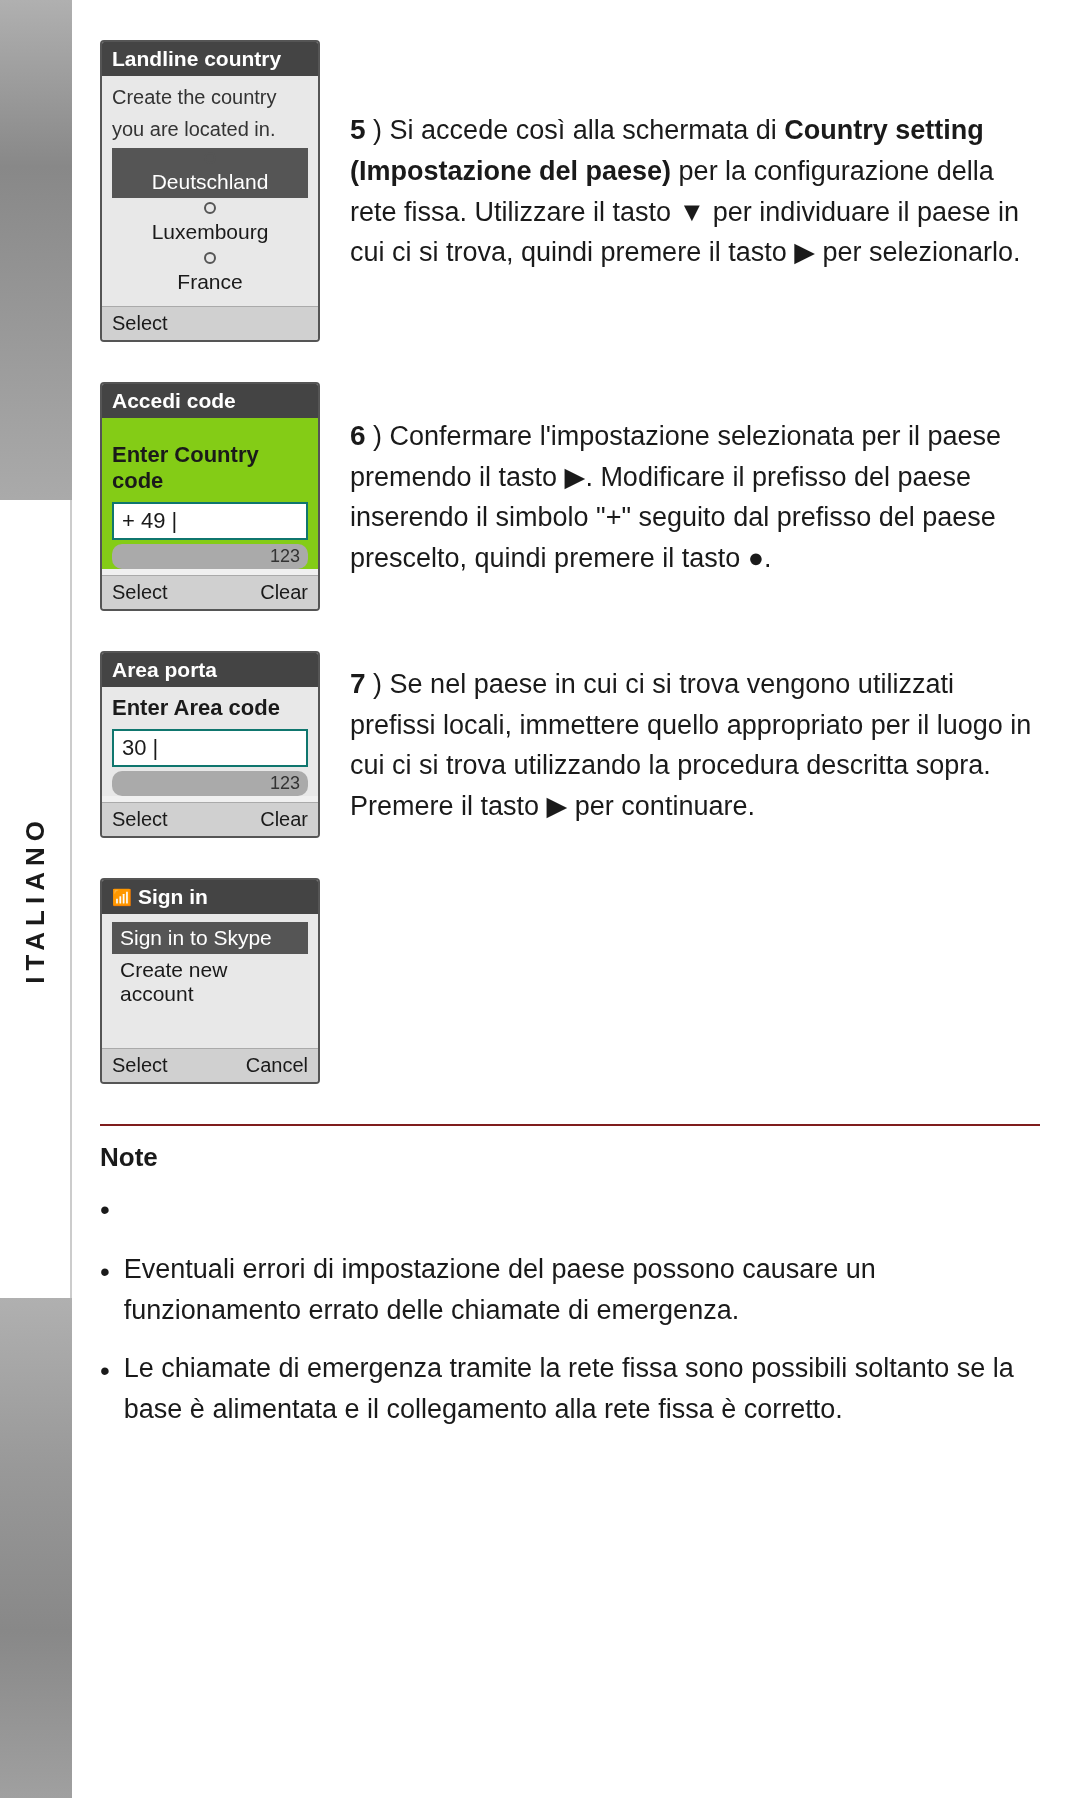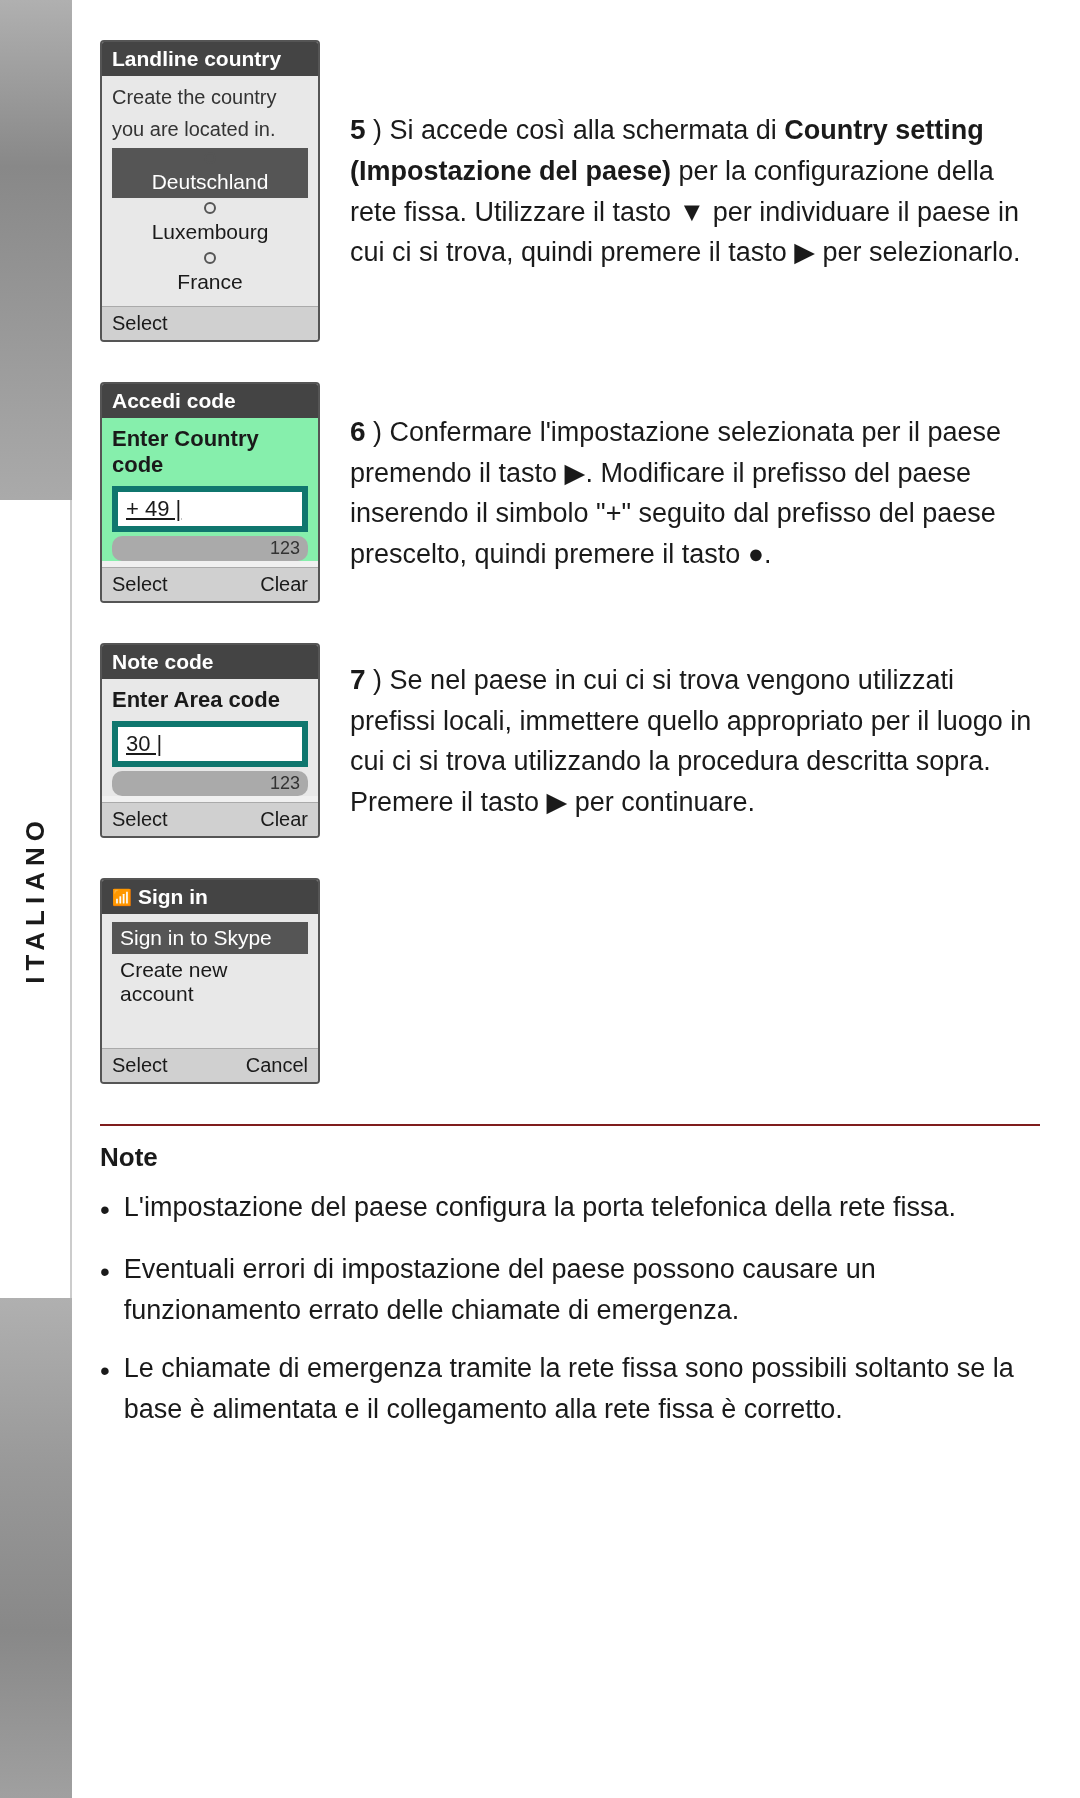--- a/index.html
+++ b/index.html
@@ -165,27 +165,26 @@
     
     .widget-label {
       font-size: 22px;
       font-weight: bold;
       color: #1a1a1a;
       padding: 6px 10px 4px 10px;
     }
 
     .widget-input-area {
       background: #ffffff;
-      border: 6px solid #0f766e;
+      border: 2px solid #0f766e;
       margin: 4px 10px;
       padding: 4px 8px;
       font-size: 22px;
       min-height: 32px;
       color: #1a1a1a;
-      text-decoration: underline;
     }
 
     .widget-input-hint {
       background: #aaaaaa;
       text-align: right;
       padding: 2px 8px;
       font-size: 18px;
       color: #333333;
       margin: 0 10px 6px 10px;
       border-radius: 10px;
@@ -307,42 +306,42 @@
       <span> per la configurazione della rete fissa. Utilizzare il tasto ▼ per individuare il paese in cui ci si trova, quindi premere il tasto ▶ per selezionarlo.</span>
     </div>
   </div>
 
   <div class="step-section">
     <div class="step-ui">
       <div class="phone-widget">
         <div class="widget-title-bar">
           <span>Accedi code</span>
         </div>
-        <div style="background:#86efac; padding: 2px 0 0 0;">
+        <div style="background:#84cc16; padding: 18px 0 0 0;">
           <div class="widget-label">Enter Country code</div>
           <div class="widget-input-area">+ 49 |</div>
           <div class="widget-input-hint">123</div>
         </div>
         <div class="widget-footer-two">
           <span>Select</span>
           <span>Clear</span>
         </div>
       </div>
     </div>
     <div class="step-text">
       <span class="step-number">6</span>
       <span>)&nbsp;Confermare l'impostazione selezionata per il paese premendo il tasto ▶. Modificare il prefisso del paese inserendo il simbolo "+" seguito dal prefisso del paese prescelto, quindi premere il tasto ●.</span>
     </div>
   </div>
 
   <div class="step-section">
     <div class="step-ui">
       <div class="phone-widget">
         <div class="widget-title-bar">
-          <span>Note code</span>
+          <span>Area porta</span>
         </div>
         <div style="background:#e8e8e8; padding: 2px 0 0 0;">
           <div class="widget-label">Enter Area code</div>
           <div class="widget-input-area">30 |</div>
           <div class="widget-input-hint">123</div>
         </div>
         <div class="widget-footer-two">
           <span>Select</span>
           <span>Clear</span>
         </div>
@@ -375,21 +374,20 @@
           <span>Cancel</span>
         </div>
       </div>
     </div>
   </div>
 
   <div class="note-section">
     <div class="note-title">Note</div>
     <div class="note-item">
       <span class="bullet">•</span>
-      <span>L'impostazione del paese configura la porta telefonica della rete fissa.</span>
     </div>
     <div class="note-item">
       <span class="bullet">•</span>
       <span>Eventuali errori di impostazione del paese possono causare un funzionamento errato delle chiamate di emergenza.</span>
     </div>
     <div class="note-item">
       <span class="bullet">•</span>
       <span>Le chiamate di emergenza tramite la rete fissa sono possibili soltanto se la base è alimentata e il collegamento alla rete fissa è corretto.</span>
     </div>
   </div>

